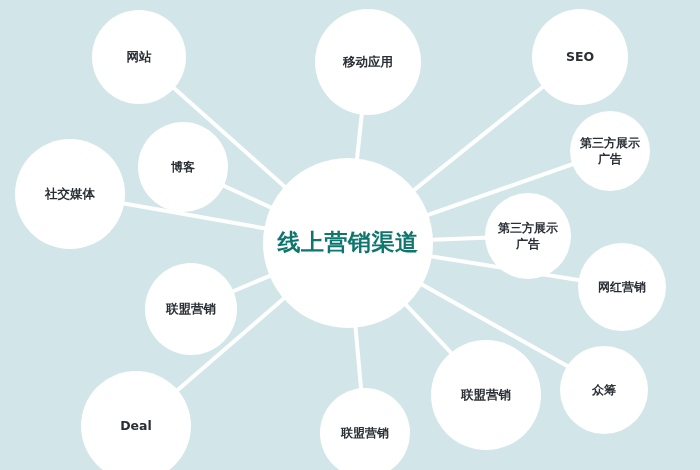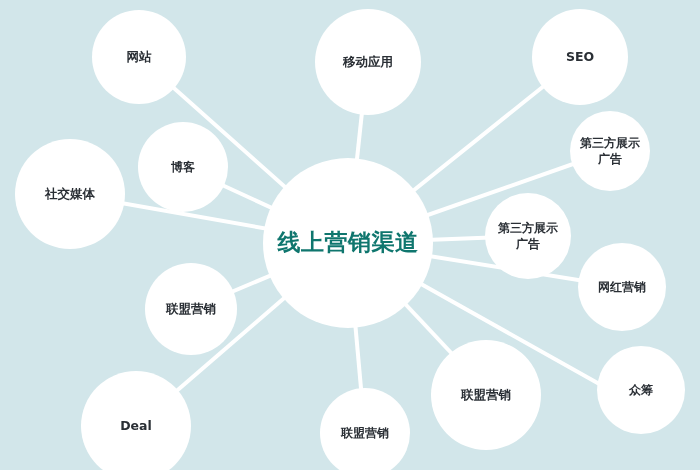--- a/index.html
+++ b/index.html
@@ -93,21 +93,21 @@
       </div>
       <div class="node small" style="left: 485px; top: 193px; width: 86px; height: 86px; justify-content: center;">
         <span>第三方展示广告</span>
       </div>
       <div class="node small" style="left: 578px; top: 243px; width: 88px; height: 88px;">
         <span>网红营销</span>
       </div>
       <div class="node mid" style="left: 145px; top: 263px; width: 92px; height: 92px;">
         <span>联盟营销</span>
       </div>
-      <div class="node small" style="left: 597px; top: 346px; width: 88px; height: 88px;">
+      <div class="node small" style="left: 560px; top: 346px; width: 88px; height: 88px;">
         <span>众筹</span>
       </div>
       <div class="node mid" style="left: 431px; top: 340px; width: 110px; height: 110px;">
         <span>联盟营销</span>
       </div>
       <div class="node mid" style="left: 81px; top: 371px; width: 110px; height: 110px;">
         <span>Deal</span>
       </div>
       <div class="node small" style="left: 320px; top: 388px; width: 90px; height: 90px;">
         <span>联盟营销</span>

